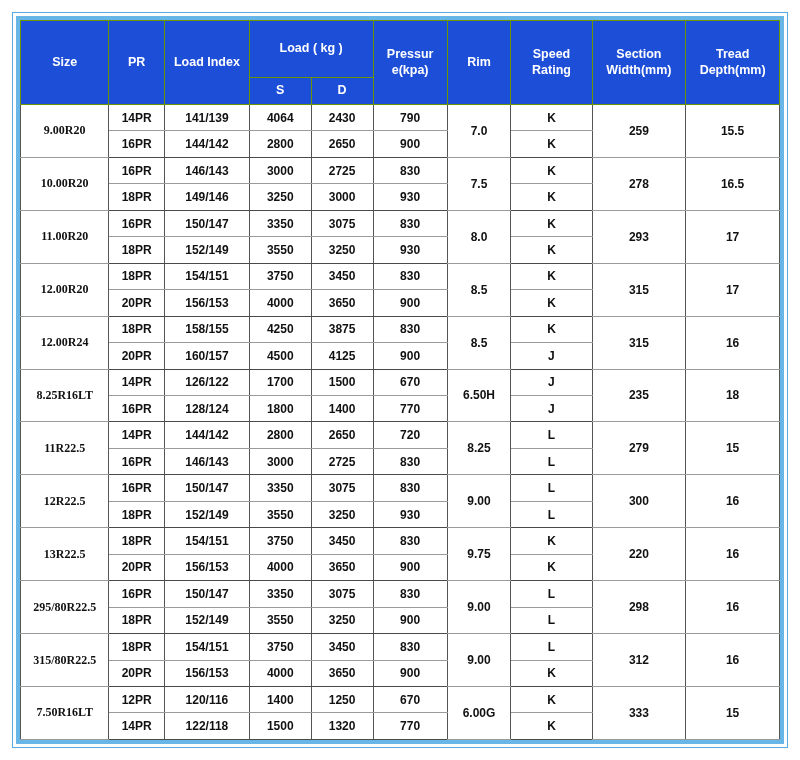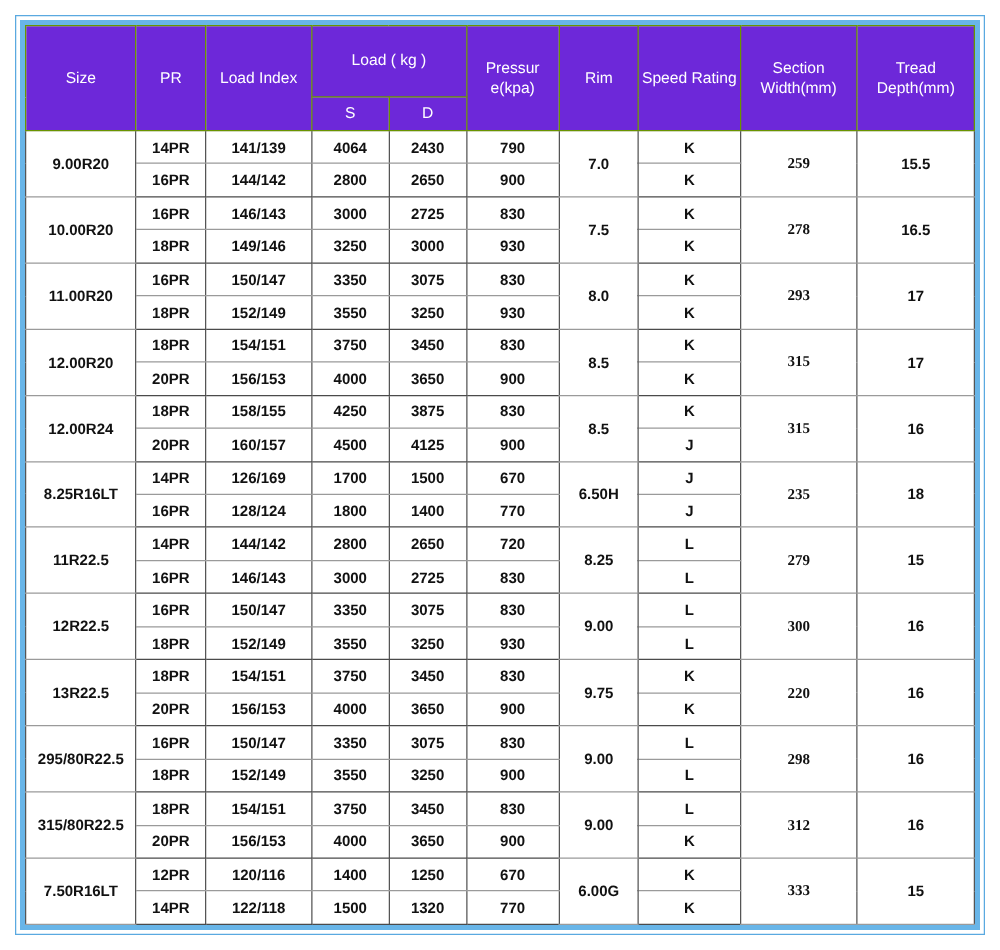--- a/index.html
+++ b/index.html
@@ -37,23 +37,23 @@
 
   table.spec {
     width: 100%;
     height: 100%;
     border-collapse: collapse;
     table-layout: fixed;
   }
 
   
   table.spec thead th {
-    background: #6d28d9;
+    background: #1d4ed8;
     color: #ffffff;
-    font-weight: normal;
+    font-weight: bold;
     font-size: 12.5px;
     text-align: center;
     vertical-align: middle;
     line-height: 1.25;
     border: 1px solid #6a9400;
     padding: 2px 1px;
   }
   th.hdr-tall { height: 74px; }
   th.hdr-sub  { height: 22px; font-size: 12.5px; }
   th.hdr-load { height: 52px; border-bottom: 2px solid #6a9400; }
@@ -70,23 +70,23 @@
     border-left: 1px solid #555555;
     border-right: 1px solid #555555;
     border-top: 1px solid #9a9a9a;
     border-bottom: 1px solid #9a9a9a;
     white-space: nowrap;
   }
   
   tbody tr.grp-top > td { border-top: 1px solid #4a4a4a; }
   tbody tr.grp-bot > td { border-bottom: 1px solid #4a4a4a; }
 
-  td.c-size  { font-size: 12.5px; }
+  td.c-size  { font-size: 12.5px; font-family: Liberation Serif, serif; }
   td.c-rim   { font-size: 12.5px; }
-  td.c-sw    { font-size: 12.5px; font-family: Liberation Serif, serif; }
+  td.c-sw    { font-size: 12.5px; }
   td.c-td    { font-size: 12.5px; }
 </style>
 </head>
 <body>
 
 <div id="frame-outer">
   <div id="frame-inner">
 
     <table class="spec">
       <colgroup>
@@ -217,21 +217,21 @@
             <td class="c-pr">20PR</td>
             <td class="c-li">160/157</td>
             <td class="c-ls">4500</td>
             <td class="c-ld">4125</td>
             <td class="c-p">900</td>
             <td class="c-sr">J</td>
           </tr>
           <tr class="grp-top">
             <td class="c-size" rowspan="2">8.25R16LT</td>
             <td class="c-pr">14PR</td>
-            <td class="c-li">126/169</td>
+            <td class="c-li">126/122</td>
             <td class="c-ls">1700</td>
             <td class="c-ld">1500</td>
             <td class="c-p">670</td>
             <td class="c-rim" rowspan="2">6.50H</td>
             <td class="c-sr">J</td>
             <td class="c-sw" rowspan="2">235</td>
             <td class="c-td" rowspan="2">18</td>
           </tr>
           <tr class="grp-bot">
             <td class="c-pr">16PR</td>

